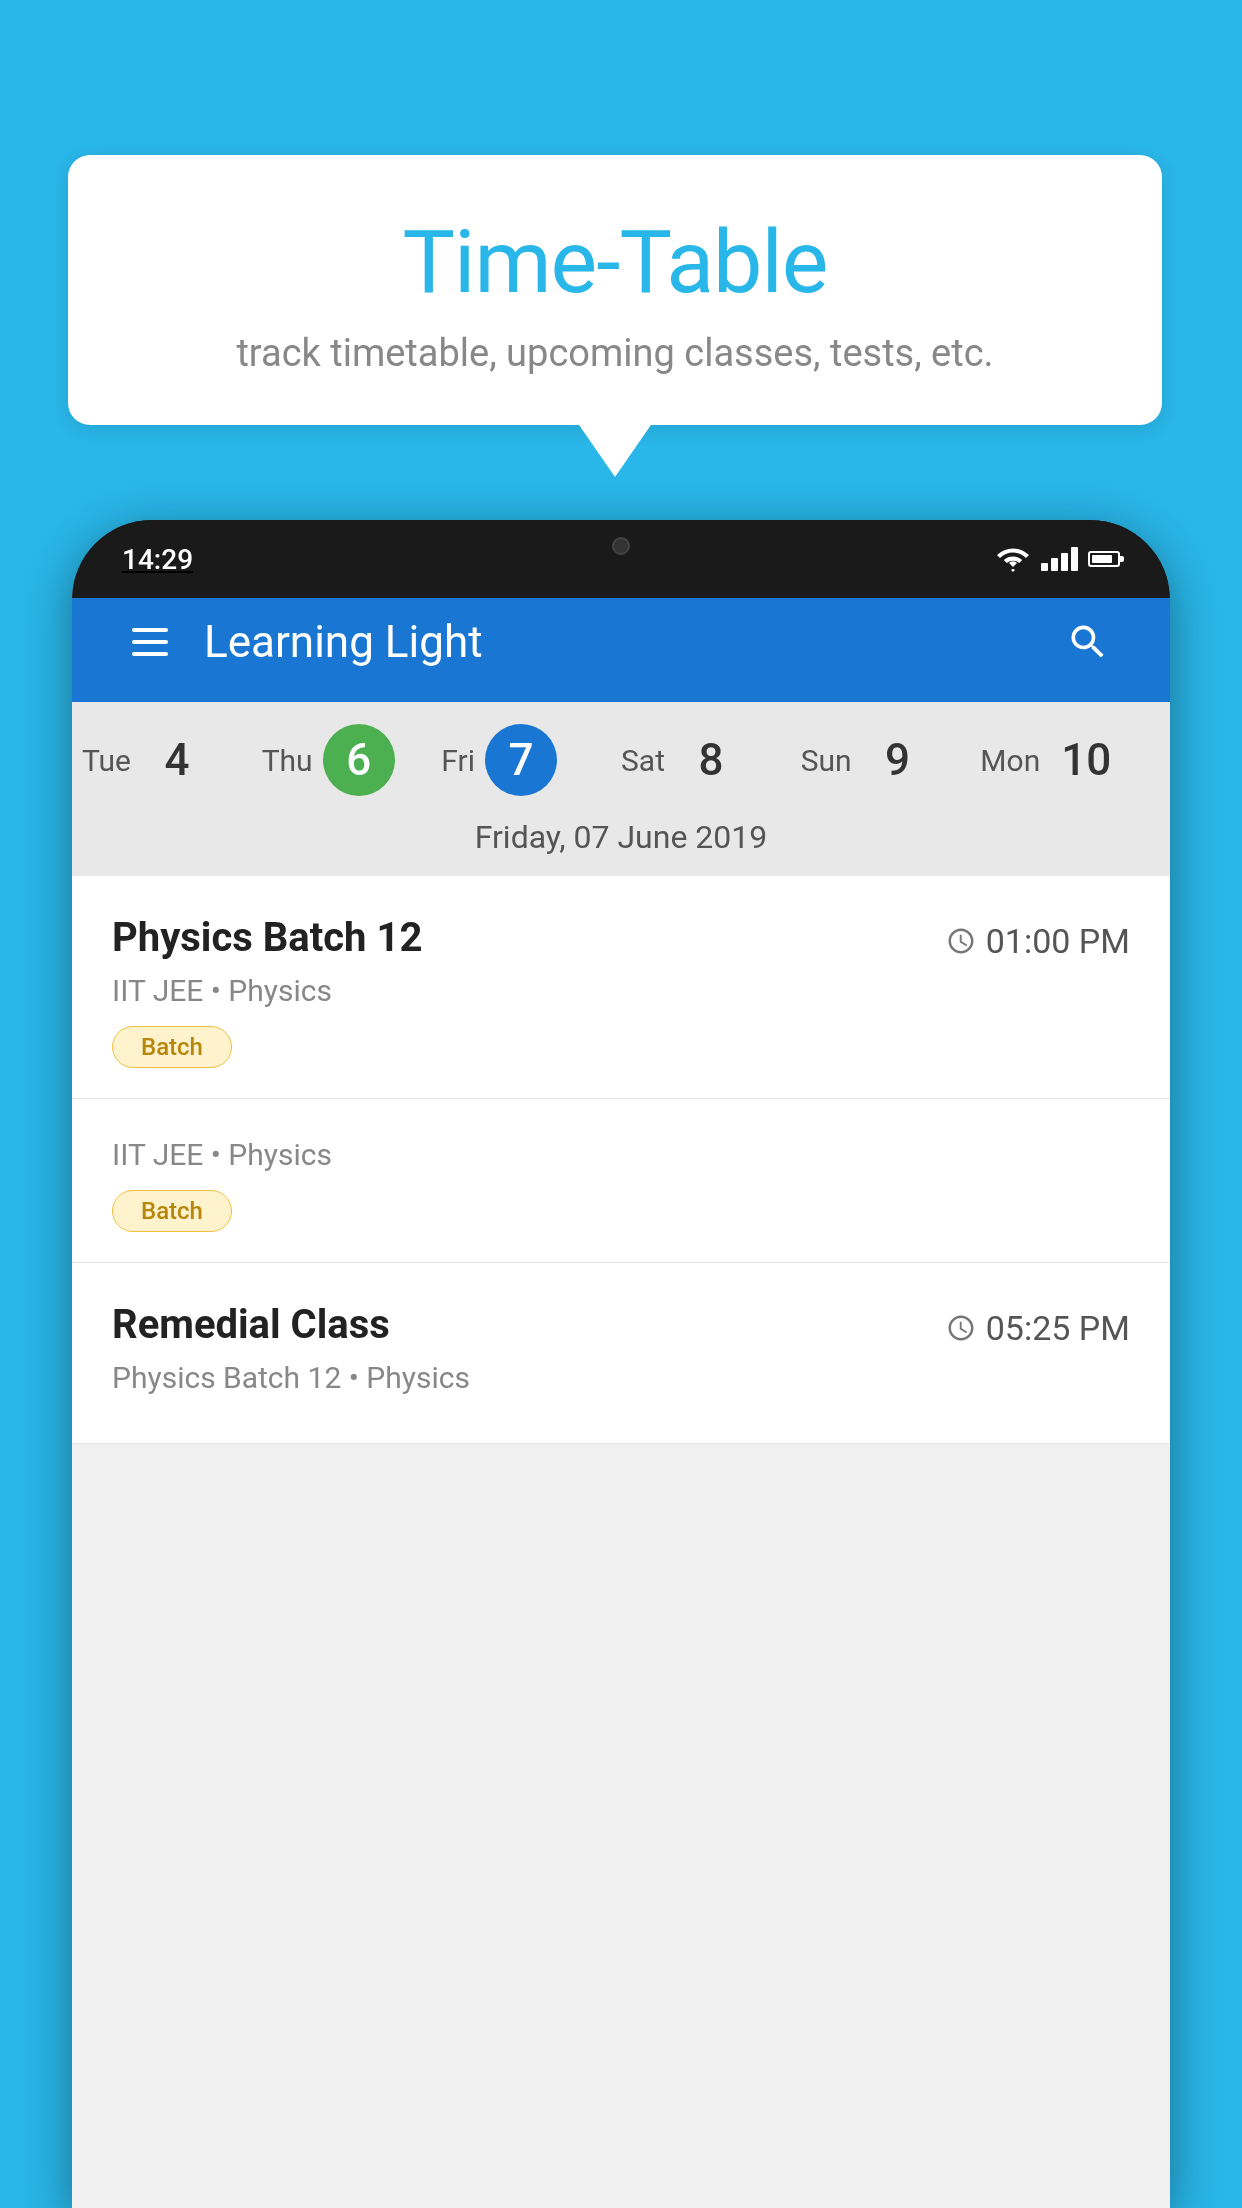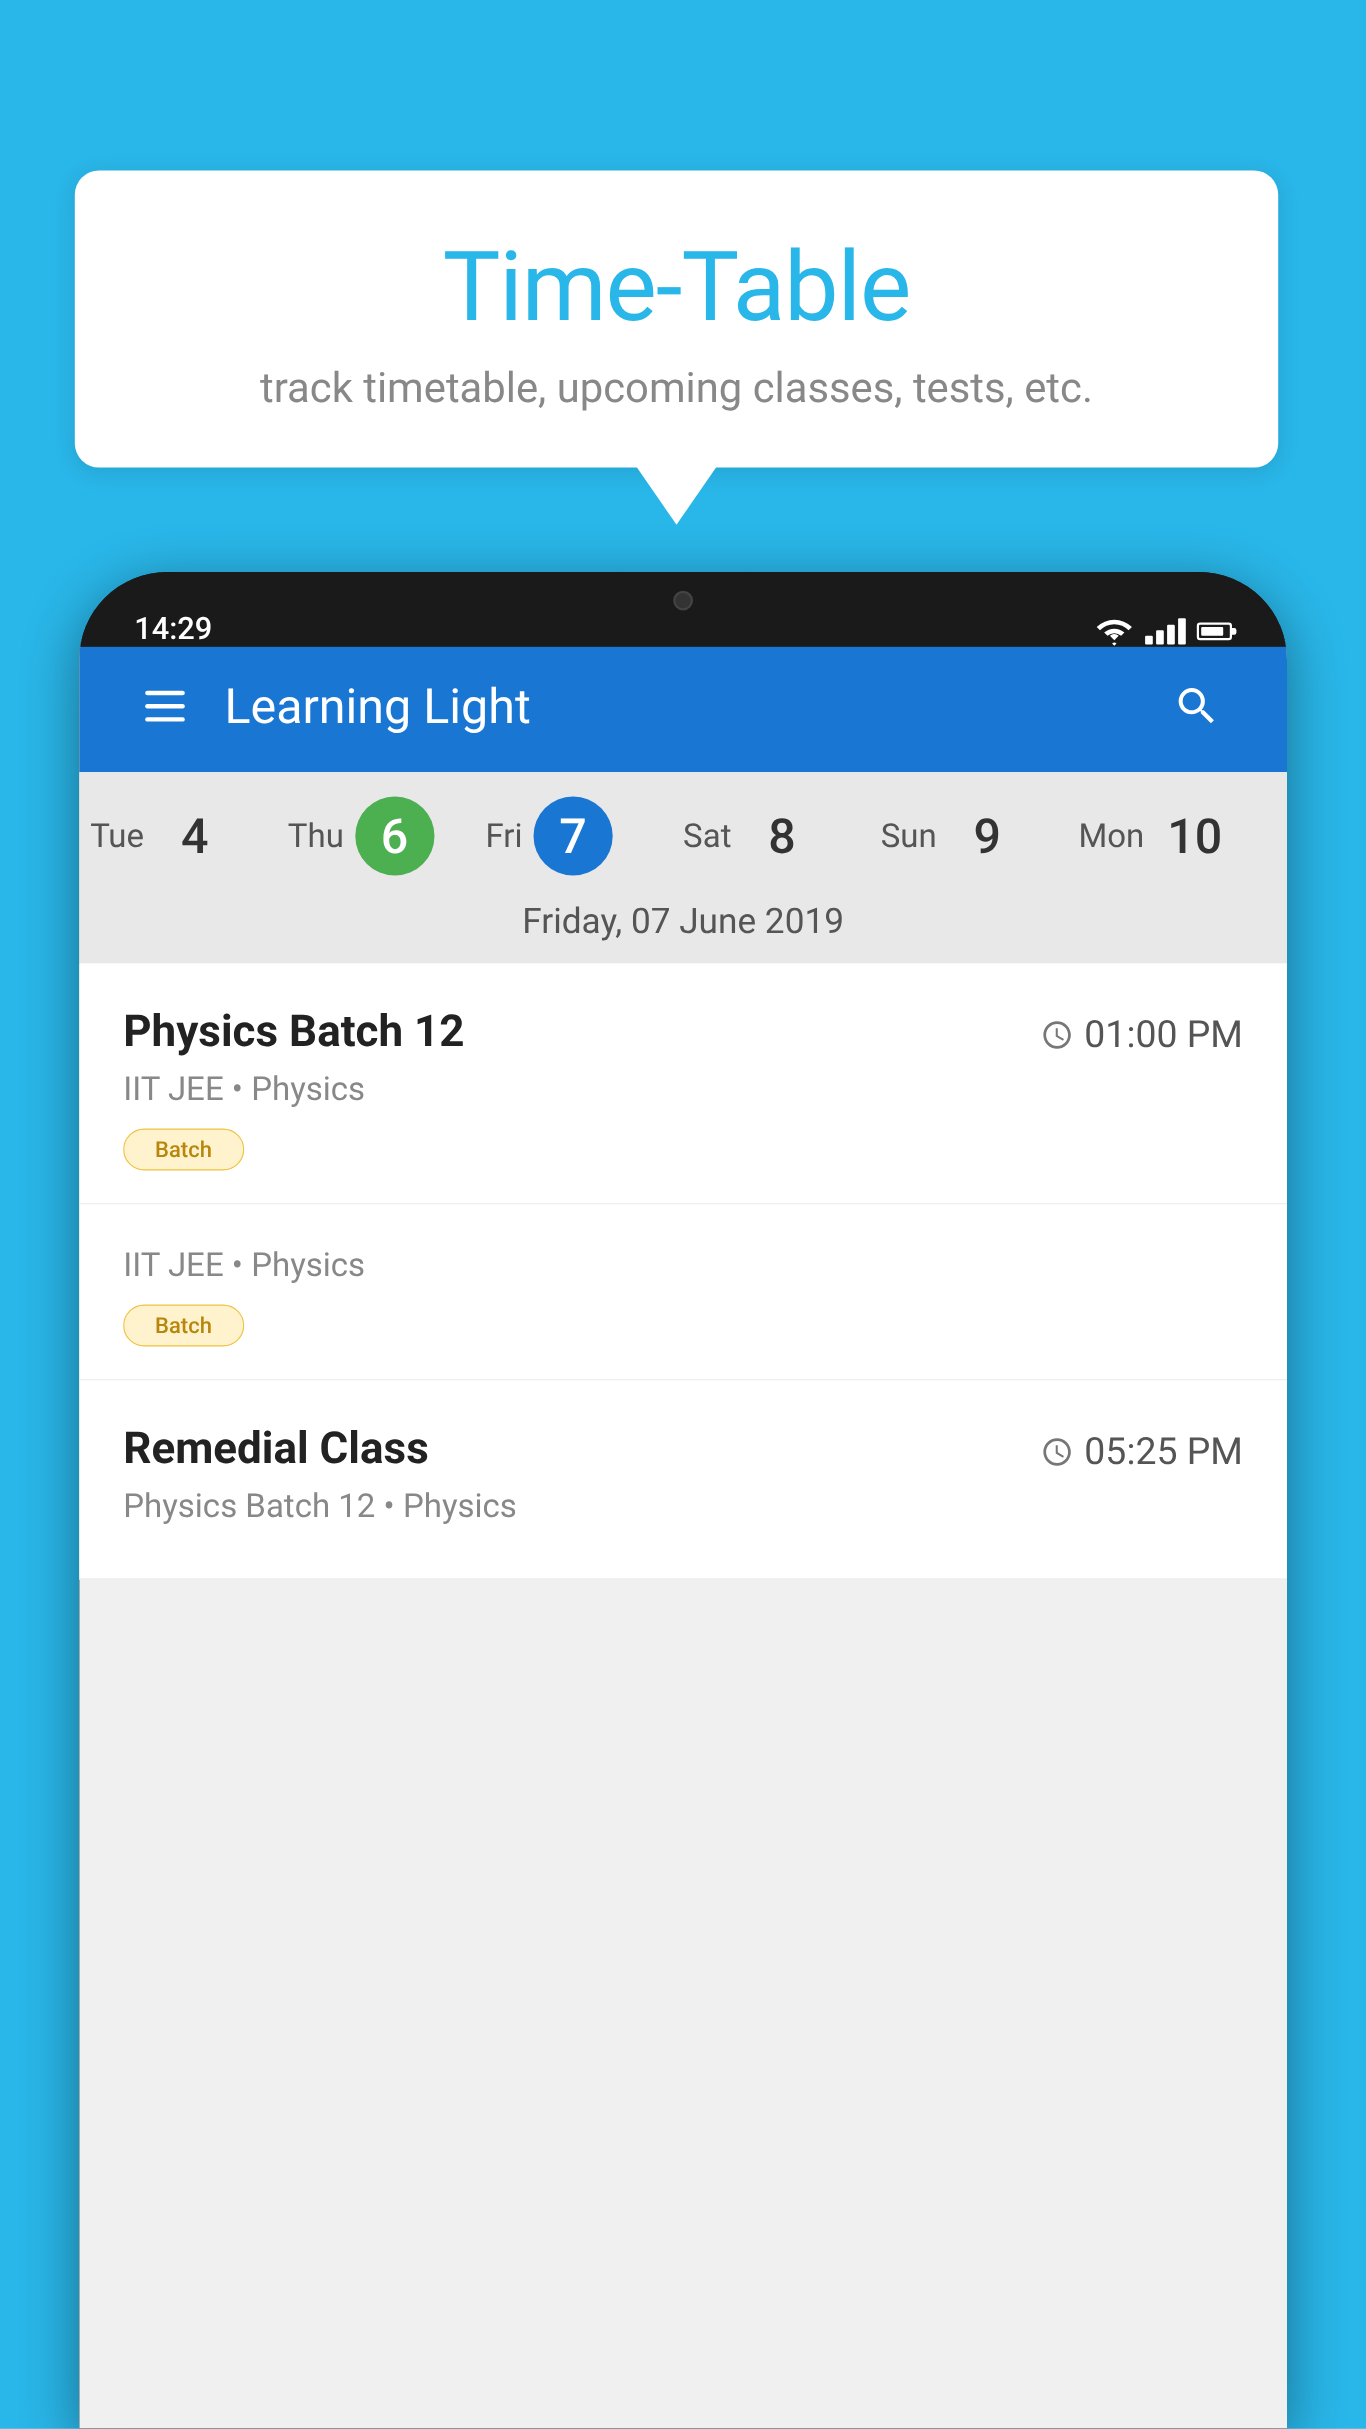--- a/index.html
+++ b/index.html
@@ -70,26 +70,27 @@
       overflow: hidden;
       box-shadow: 0 12px 50px rgba(0,0,0,0.4);
     }
 
     
     .phone-top-bar {
       position: absolute;
       top: 0;
       left: 0;
       right: 0;
-      height: 68px;
+      height: 78px;
       background: #1a1a1a;
       display: flex;
-      align-items: flex-end;
+      align-items: center;
       padding: 0 50px;
       z-index: 10;
+      text-decoration: underline;
     }
 
     .status-time {
       color: white;
       font-size: 28px;
       font-weight: 500;
     }
 
     .status-icons {
       margin-left: auto;
@@ -260,21 +261,21 @@
       margin-bottom: 18px;
     }
 
     .batch-badge {
       display: inline-block;
       background: #fff3cd;
       color: #b8860b;
       border: 1.5px solid #f0c040;
       border-radius: 30px;
       padding: 6px 28px;
-      font-size: 20px;
+      font-size: 24px;
       font-weight: 500;
       text-align: center;
     }
 
     
     .signal-bars {
       display: flex;
       align-items: flex-end;
       gap: 3px;
     }

